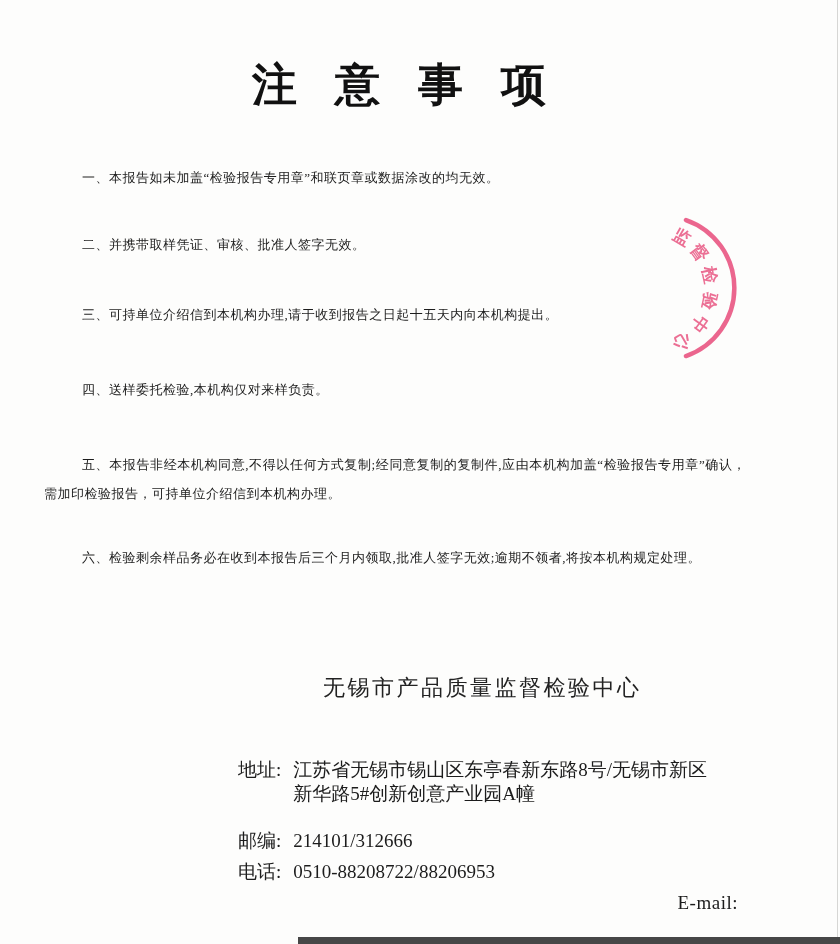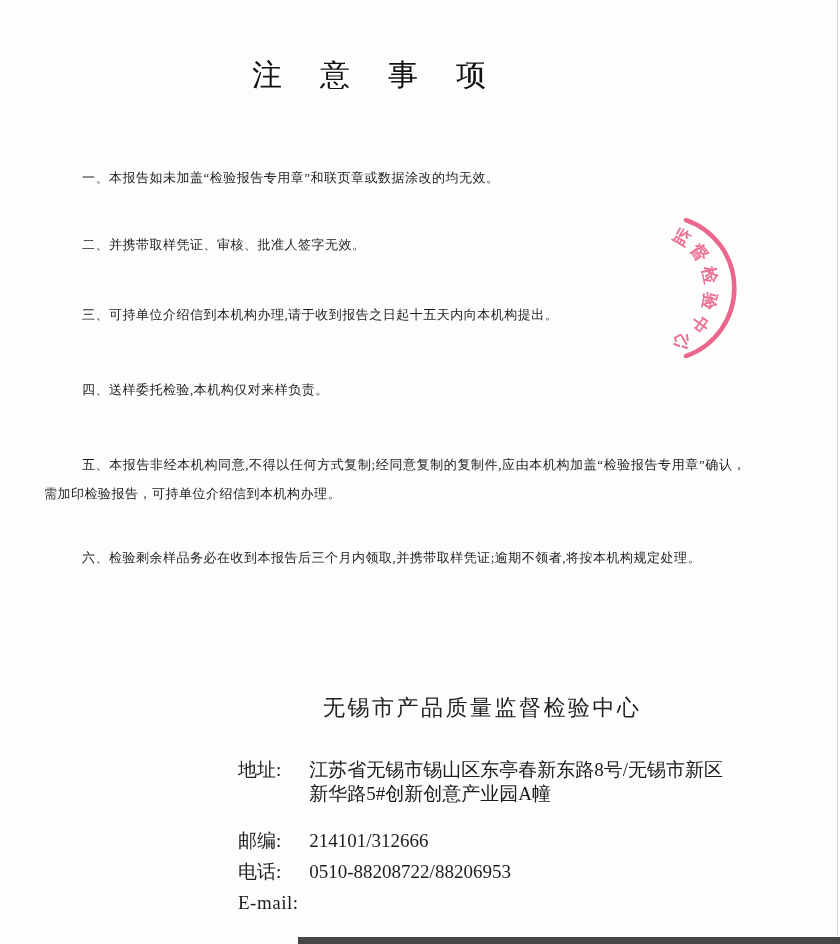--- a/index.html
+++ b/index.html
@@ -10,22 +10,22 @@
     height: 944px;
     background: #fdfdfc;
     font-family: "Liberation Serif", "DejaVu Serif", serif;
     color: #1c1c1c;
     overflow: hidden;
   }
   .page-title {
     position: absolute;
     left: 252px;
     top: 55px;
-    font-size: 30px;
-    font-weight: normal;
+    font-size: 45px;
+    font-weight: bold;
     letter-spacing: 38px;
     white-space: nowrap;
     color: #111;
   }
   .note {
     position: absolute;
     left: 44px;
     width: 702px;
     font-size: 13px;
     line-height: 29px;
@@ -35,48 +35,47 @@
   }
   .note-1 { top: 163px; }
   .note-2 { top: 230px; }
   .note-3 { top: 300px; }
   .note-4 { top: 375px; }
   .note-5 { top: 450px; }
   .note-6 { top: 543px; }
   .org-name {
     position: absolute;
     left: 323px;
-    top: 693px;
+    top: 673px;
     font-size: 22px;
     letter-spacing: 2.5px;
     white-space: nowrap;
     color: #222;
   }
   .contact {
     position: absolute;
     left: 238px;
     top: 758px;
     width: 500px;
     font-size: 19px;
   }
   .contact-row {
     display: flex;
     align-items: flex-start;
     margin-bottom: 7px;
     line-height: 24px;
-    gap: 16px;
   }
   .contact-row .label {
     flex: 0 0 auto;
     margin-right: 12px;
     white-space: nowrap;
   }
   .contact-row .value { flex: 0 1 auto; }
   .contact-row.address .value { width: 428px; margin-bottom: 16px; }
-  .contact-row.email { letter-spacing: 0.5px; }
+  .contact-row.email { letter-spacing: 0.5px; justify-content: flex-end; }
   .contact-row.email .label { margin-right: 0; }
   .stamp {
     position: absolute;
     left: 580px;
     top: 210px;
     width: 165px;
     height: 155px;
     pointer-events: none;
   }
   .edge-line {
@@ -99,21 +98,21 @@
 </head>
 <body>
 
 <h1 class="page-title">注意事项</h1>
 
 <p class="note note-1">一、本报告如未加盖“检验报告专用章”和联页章或数据涂改的均无效。</p>
 <p class="note note-2">二、并携带取样凭证、审核、批准人签字无效。</p>
 <p class="note note-3">三、可持单位介绍信到本机构办理,请于收到报告之日起十五天内向本机构提出。</p>
 <p class="note note-4">四、送样委托检验,本机构仅对来样负责。</p>
 <p class="note note-5">五、本报告非经本机构同意,不得以任何方式复制;经同意复制的复制件,应由本机构加盖“检验报告专用章”确认，需加印检验报告，可持单位介绍信到本机构办理。</p>
-<p class="note note-6">六、检验剩余样品务必在收到本报告后三个月内领取,并携带取样凭证;逾期不领者,将按本机构规定处理。</p>
+<p class="note note-6">六、检验剩余样品务必在收到本报告后三个月内领取,批准人签字无效;逾期不领者,将按本机构规定处理。</p>
 
 <svg class="stamp" viewBox="0 0 165 155" xmlns="http://www.w3.org/2000/svg">
   <path d="M 106 10 A 72 72 0 0 1 106 146" fill="none" stroke="#e8517e" stroke-width="4.5" stroke-linecap="round" opacity="0.88"></path>
   <g fill="#e8517e" opacity="0.82" font-size="17" font-weight="bold" font-family="'Liberation Serif','DejaVu Serif',serif" text-anchor="middle">
     <text x="99" y="32" transform="rotate(30 99 32)">监</text>
     <text x="115" y="46" transform="rotate(54 115 46)">督</text>
     <text x="124" y="66" transform="rotate(78 124 66)">检</text>
     <text x="124" y="90" transform="rotate(102 124 90)">验</text>
     <text x="115" y="111" transform="rotate(126 115 111)">中</text>
     <text x="99" y="127" transform="rotate(150 99 127)">心</text>

